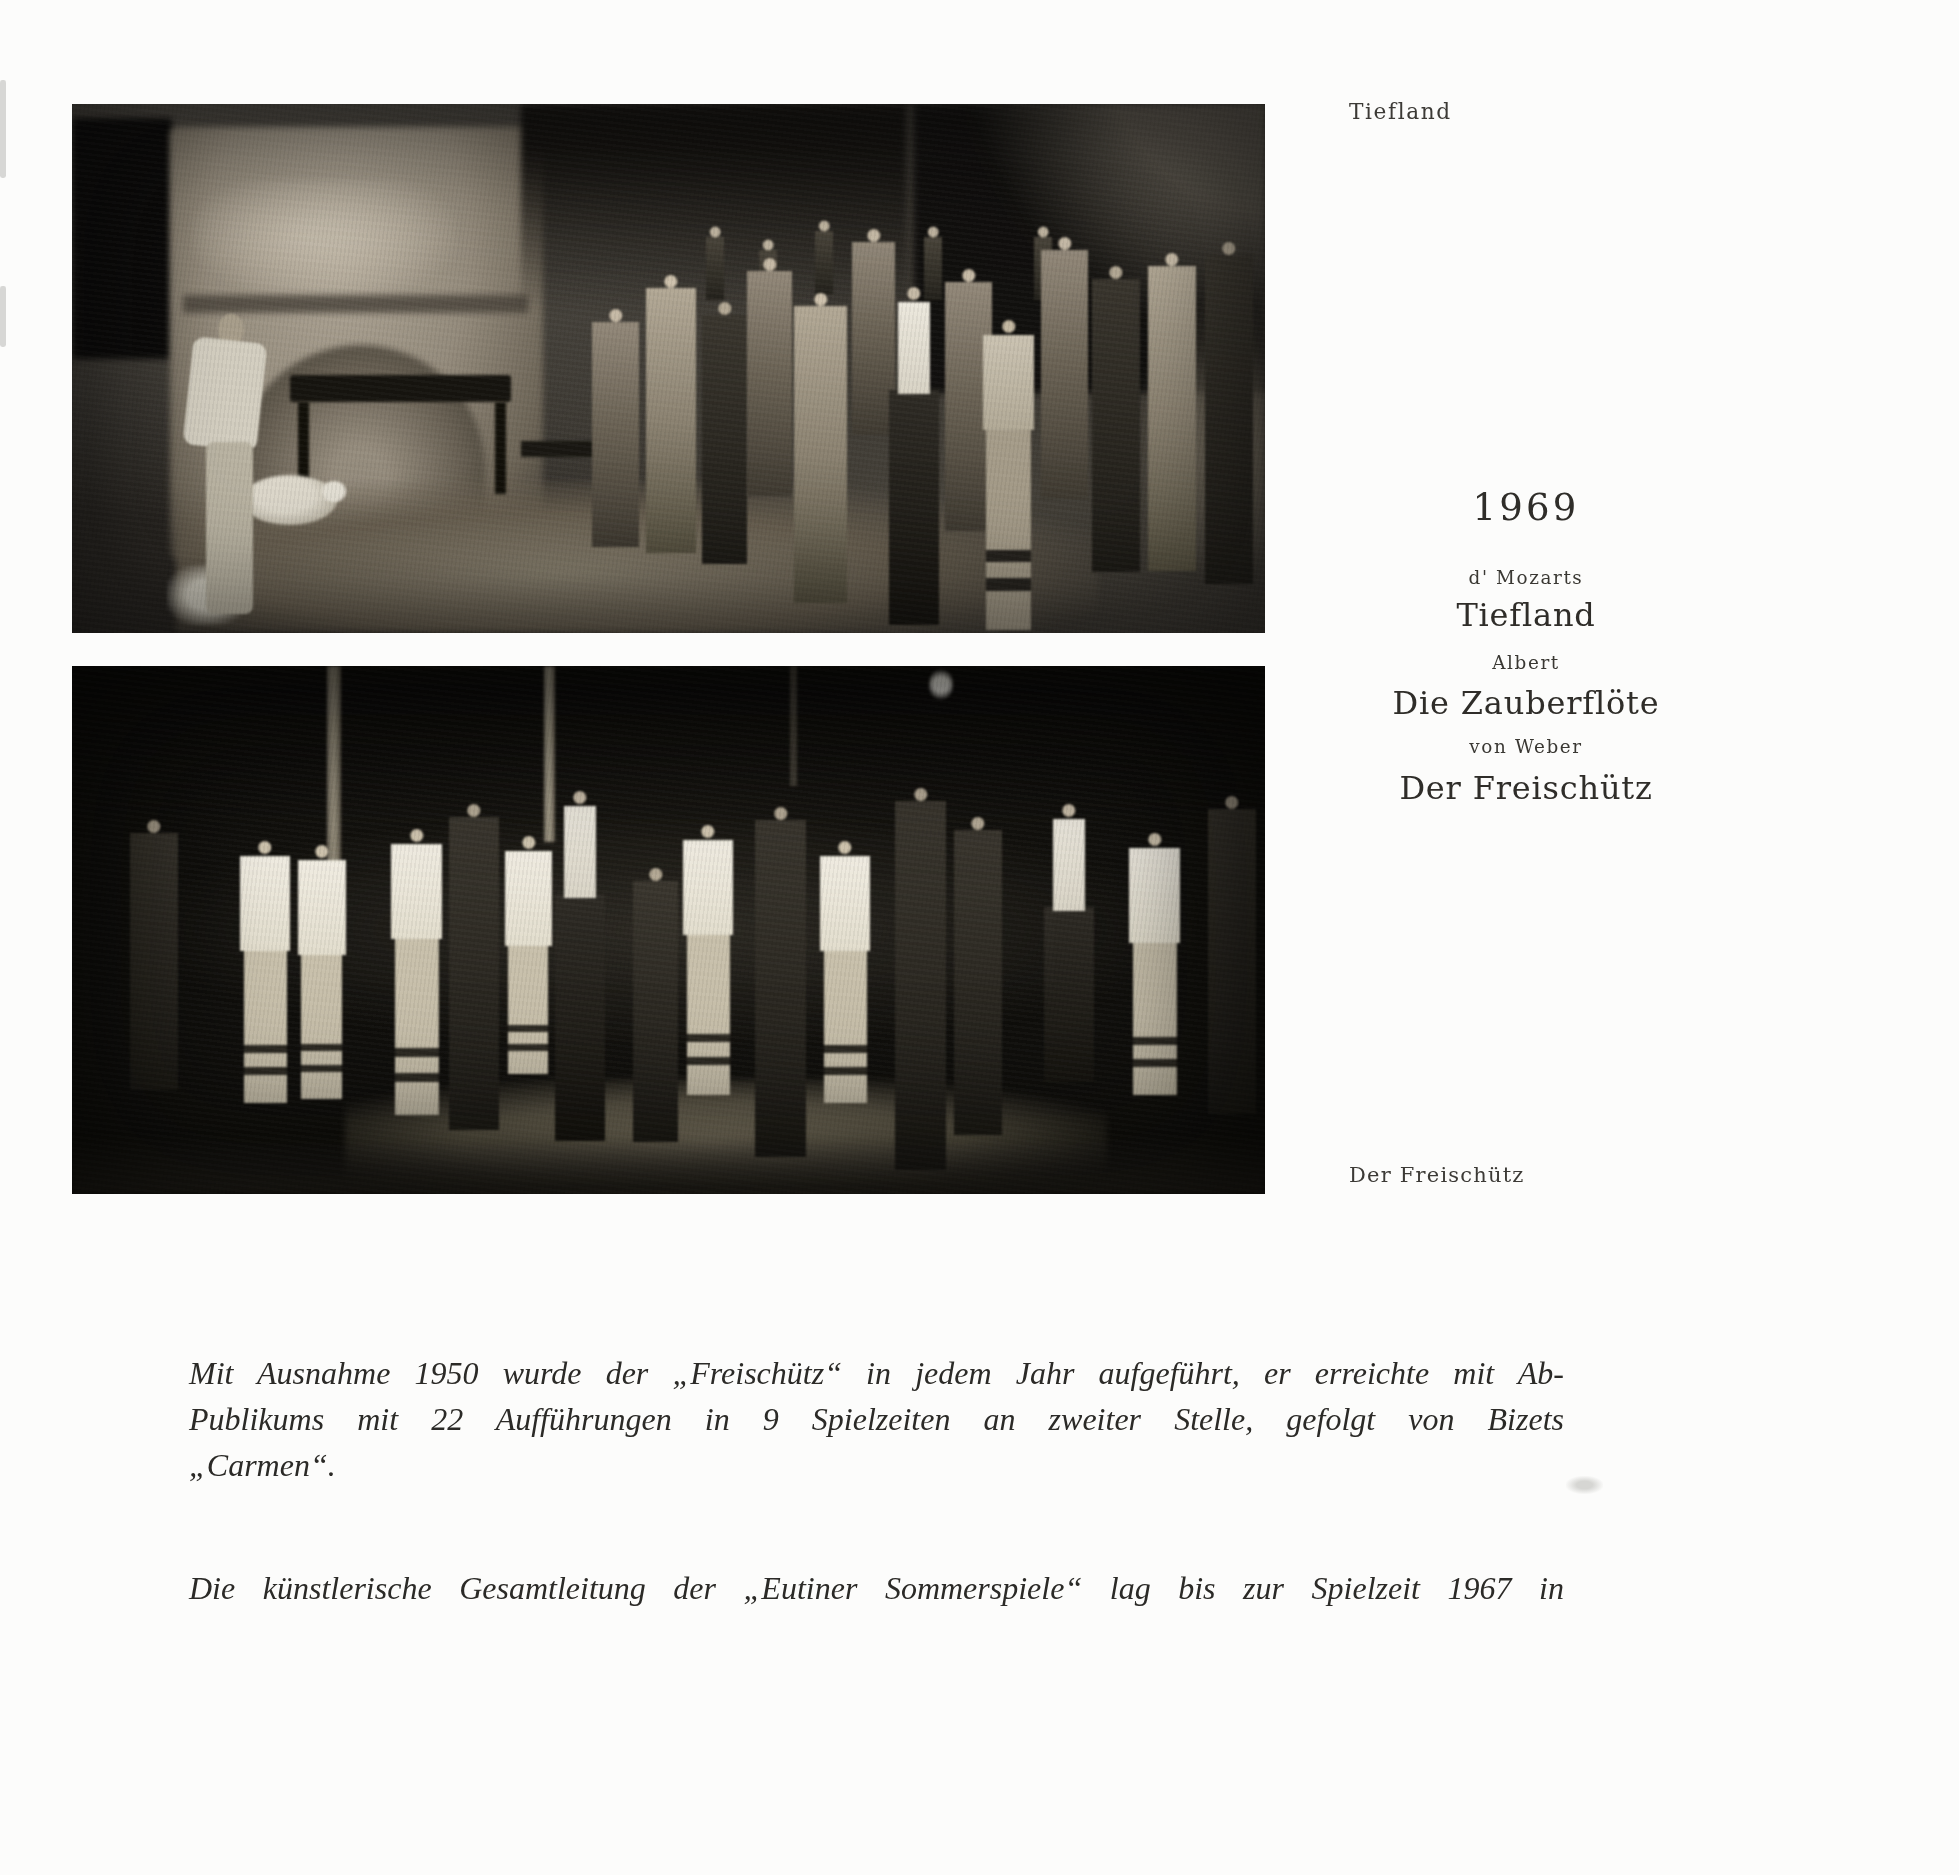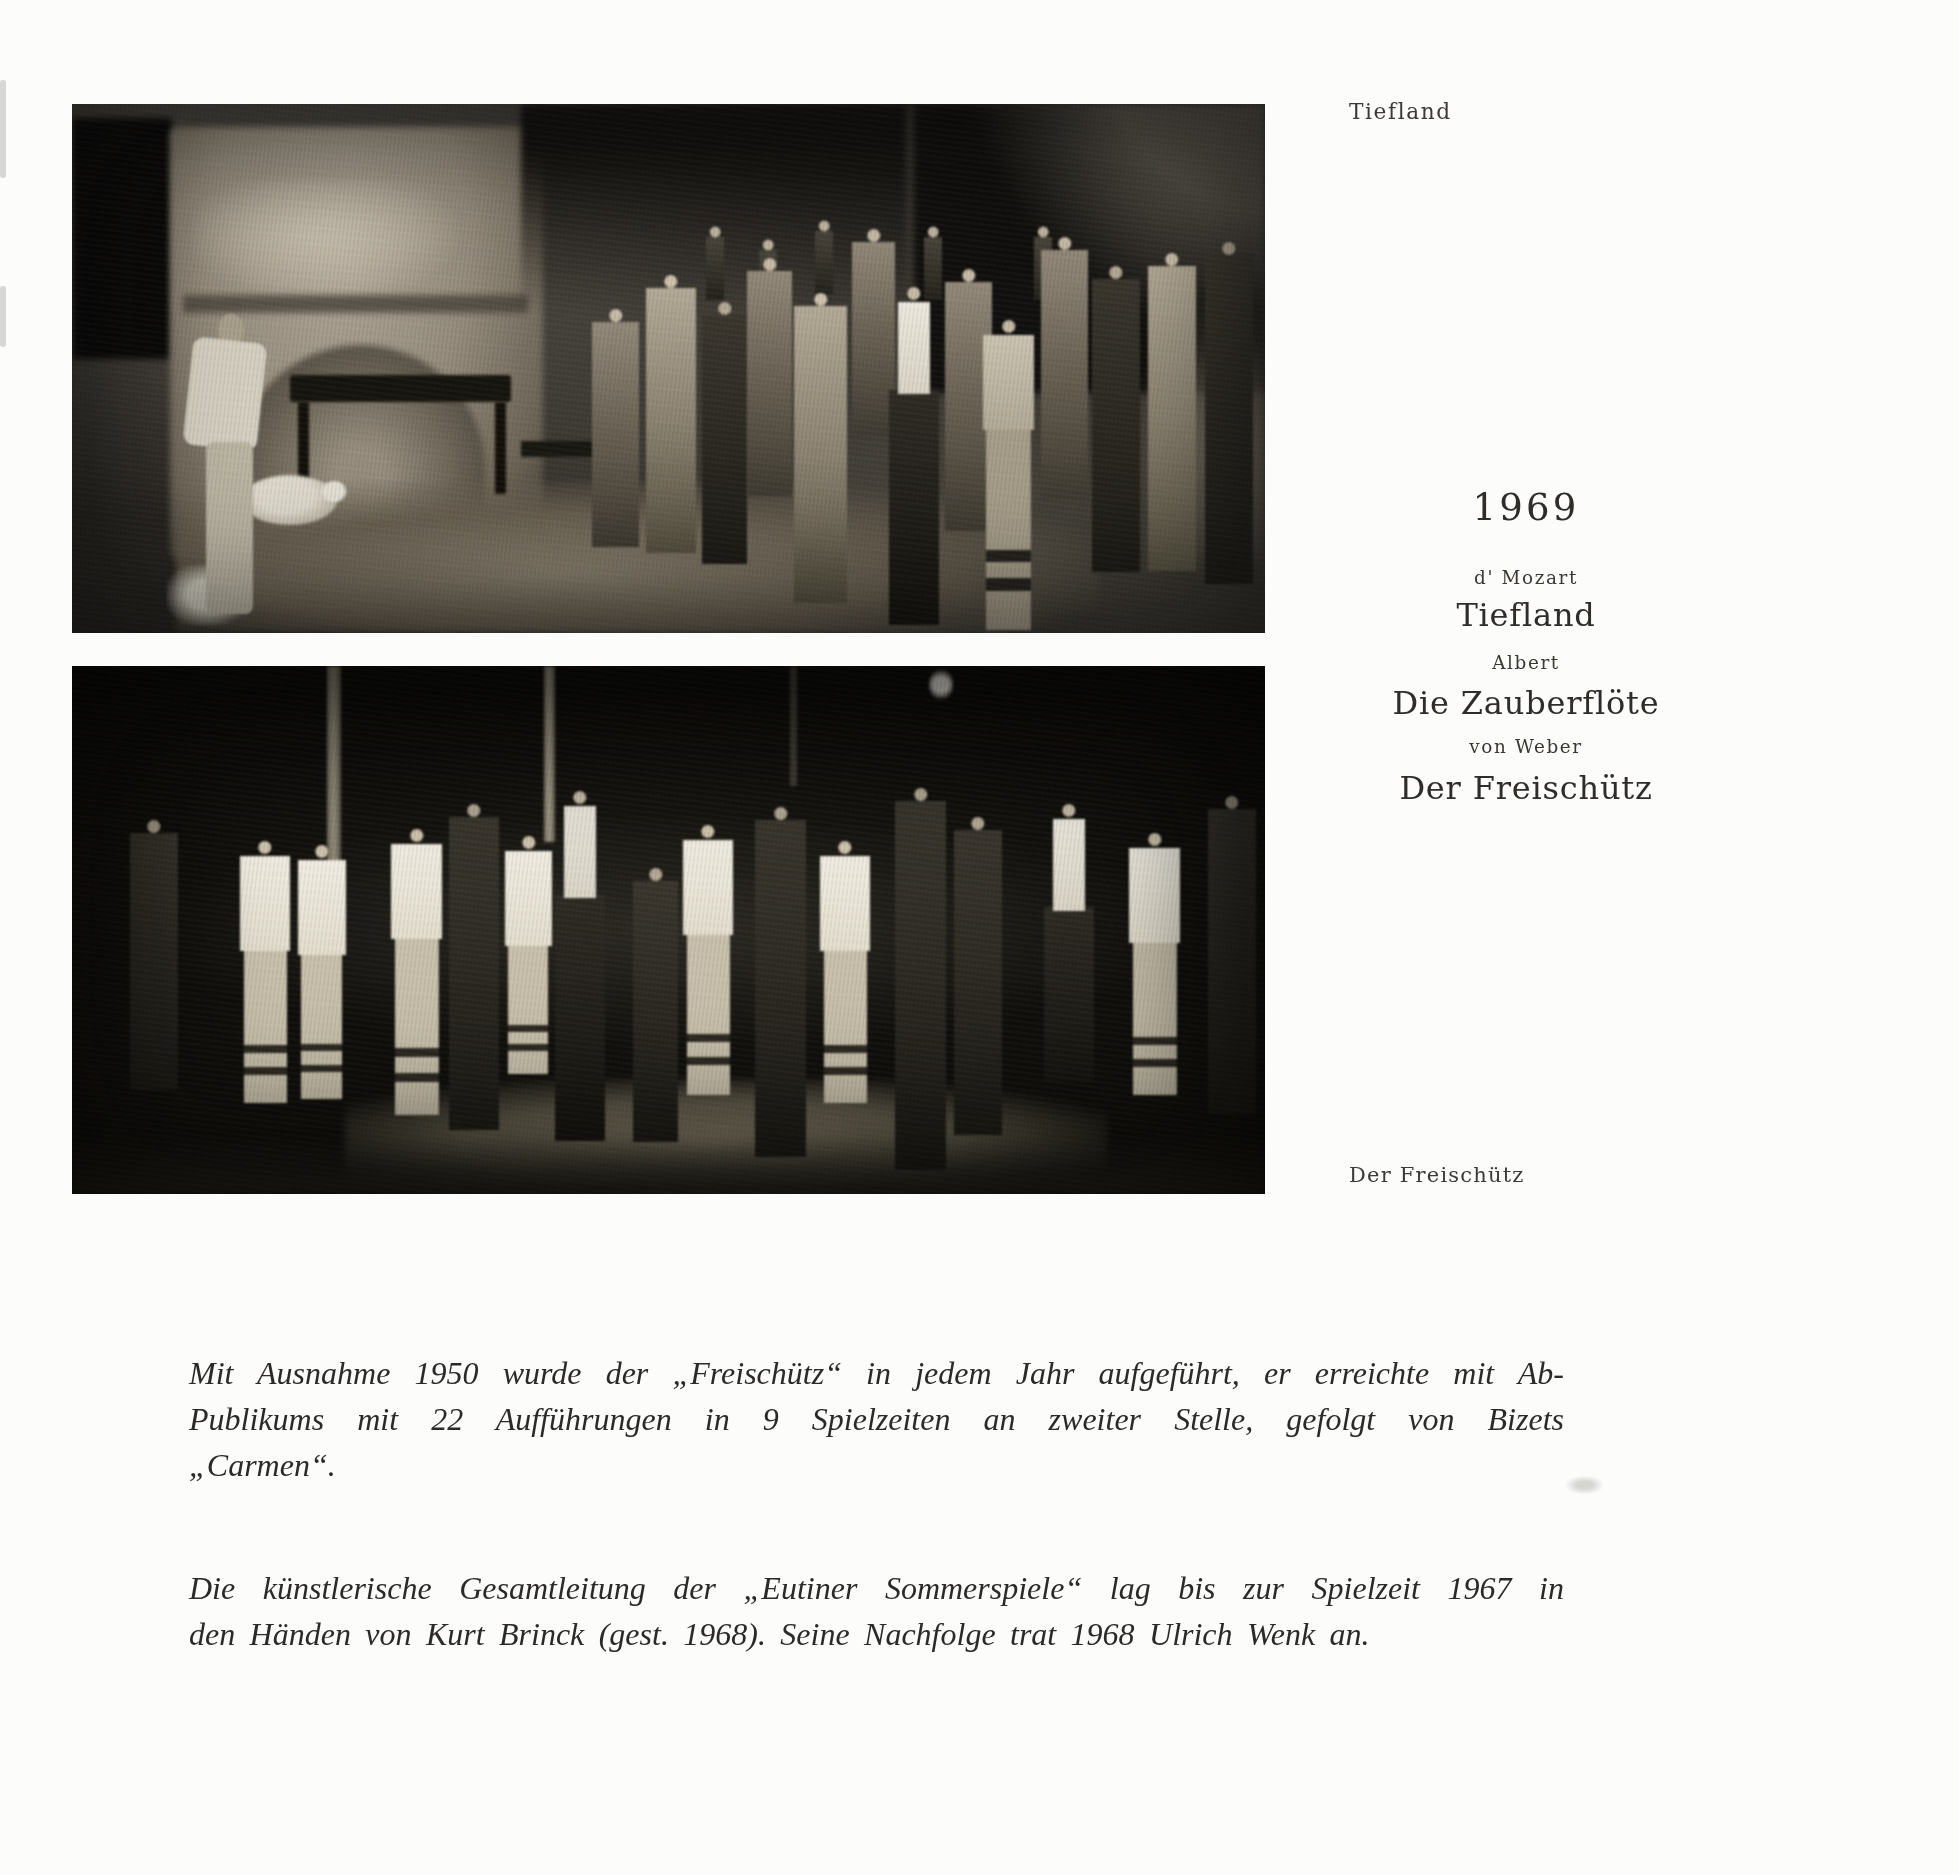--- a/index.html
+++ b/index.html
@@ -175,37 +175,36 @@
     <div class="person p-dark" style="left:1136px;top:127px;width:48px;height:321px;"></div>
 
     <div class="ph-grain"></div>
     <div class="ph-vig2"></div>
   </div>
 
   <div class="lbl" id="top-label">Tiefland</div>
 
   <div id="season">
     <div class="row year">1969</div>
-    <div class="row comp" id="comp1">d' Mozart</div>
+    <div class="row comp" id="comp1">d' Mozarts</div>
     <div class="row work" id="work1">Tiefland</div>
     <div class="row comp" id="comp2">Albert</div>
     <div class="row work" id="work2">Die Zauberflöte</div>
     <div class="row comp" id="comp3">von Weber</div>
     <div class="row work" id="work3">Der Freischütz</div>
   </div>
 
   <div class="lbl" id="bottom-label">Der Freischütz</div>
 
   <div class="para" id="para1">
     <div class="bl just">Mit Ausnahme 1950 wurde der „Freischütz“ in jedem Jahr aufgeführt, er erreichte mit Ab-</div>
     <div class="bl just">Publikums mit 22 Aufführungen in 9 Spielzeiten an zweiter Stelle, gefolgt von Bizets</div>
     <div class="bl">„Carmen“.</div>
   </div>
 
   <div class="para" id="para2">
     <div class="bl just">Die künstlerische Gesamtleitung der „Eutiner Sommerspiele“ lag bis zur Spielzeit 1967 in</div>
-    <div class="bl">den Händen von Kurt Brinck (gest. 1968). Seine Nachfolge trat 1968 Ulrich Wenk an.</div>
   </div>
 
   <div class="smudge"></div>
 
 </div>
 
 
 </body></html>

